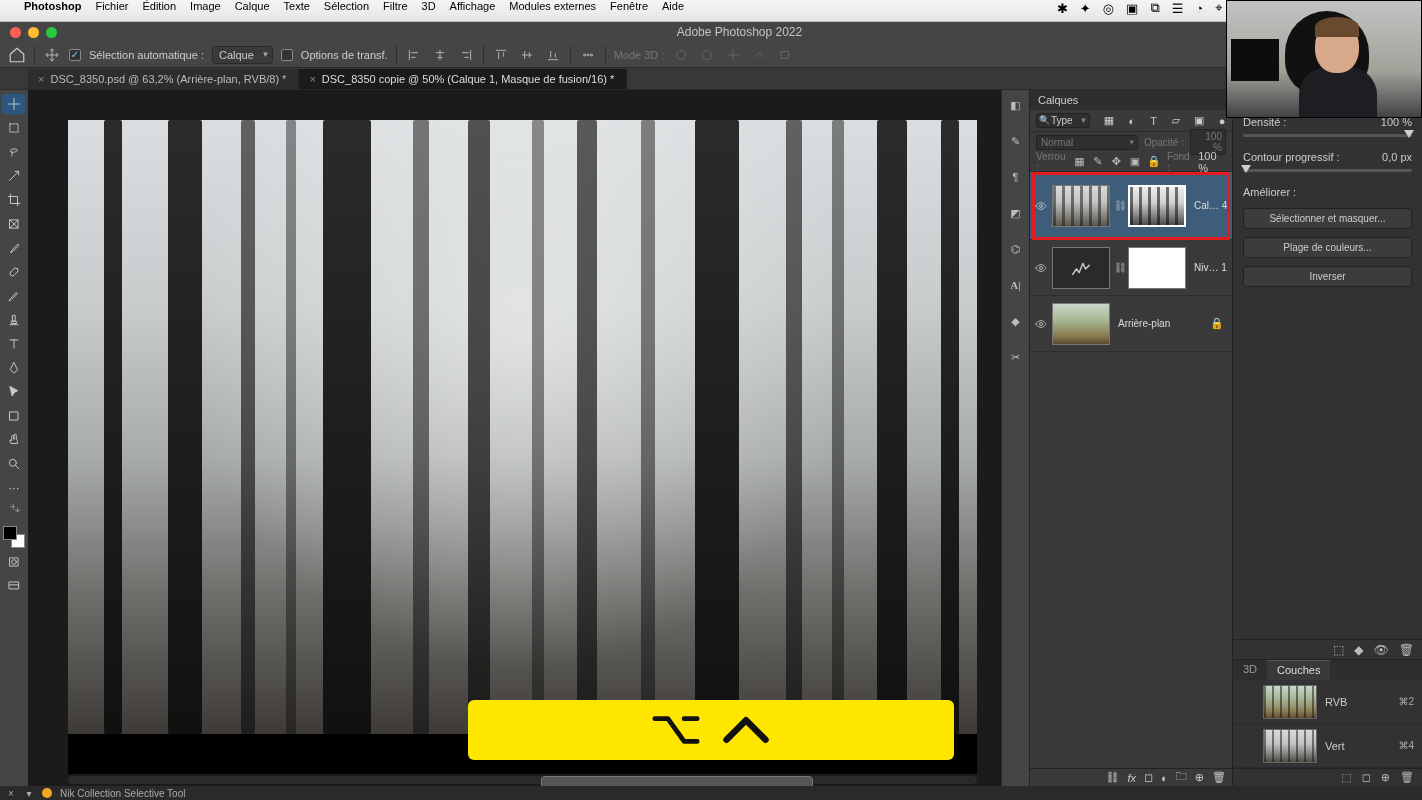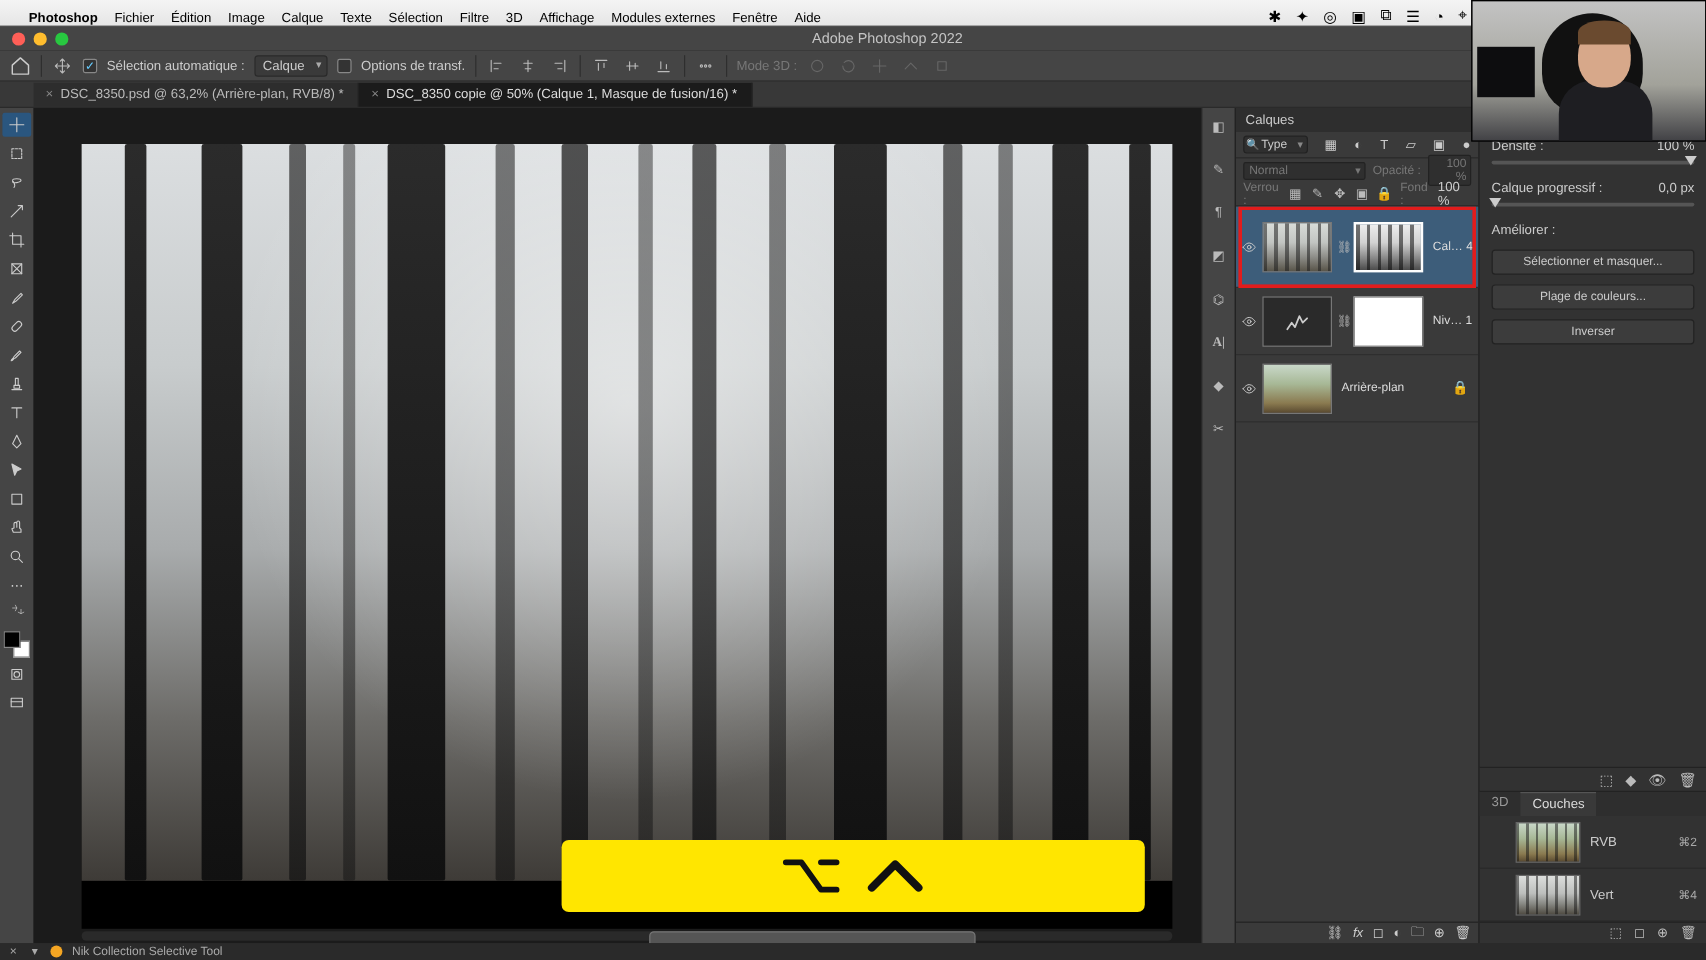--- a/index.html
+++ b/index.html
@@ -1,19 +1,19 @@
 <!DOCTYPE html>
 <html><head>
 <meta charset="utf-8">
 <style>
   * { margin:0; padding:0; box-sizing:border-box; font-family:-apple-system,Helvetica,Arial,sans-serif; }
   body { width:1422px; height:800px; background:#1e1e1e; overflow:hidden; color:#ccc; font-size:11px; position:relative; }
 
   
-  .menubar { height:22px; background:linear-gradient(#f4f4f4,#e6e6e6); display:flex; align-items:flex-end; padding:0 10px; color:#000; border-bottom:1px solid #bfbfbf; }
+  .menubar { height:22px; background:linear-gradient(#f4f4f4,#e6e6e6); display:flex; align-items:flex-start; padding:0 10px; color:#000; border-bottom:1px solid #bfbfbf; }
   .menubar .apple { font-size:14px; margin-right:14px; }
   .menubar .appname { font-weight:700; margin-right:14px; }
   .menubar .mitem { margin-right:14px; }
   .menubar .right { margin-left:auto; display:flex; align-items:center; gap:12px; font-size:13px; }
 
   
   .wtitle { height:20px; background:#454545; display:flex; align-items:center; }
   .traffic { display:flex; gap:7px; padding-left:10px; }
   .traffic span { width:11px; height:11px; border-radius:50%; }
   .tl-r{background:#ff5f57;} .tl-y{background:#ffbd2e;} .tl-g{background:#28c840;}
@@ -526,21 +526,21 @@
       <span>▢</span>
     </div>
     <div class="proprow">
       <span>Densité :</span>
       <span>100 %</span>
     </div>
     <div class="slider">
         <div class="knob" style="right:-2px;"></div>
       </div>
     <div class="proprow">
-      <span>Calque progressif :</span>
+      <span>Contour progressif :</span>
       <span>0,0 px</span>
     </div>
     <div class="slider">
         <div class="knob" style="left:-2px;"></div>
       </div>
     <div class="proprow">
       <span>Améliorer :</span>
     </div>
     <div class="propbtn">Sélectionner et masquer...</div>
     <div class="propbtn">Plage de couleurs...</div>

